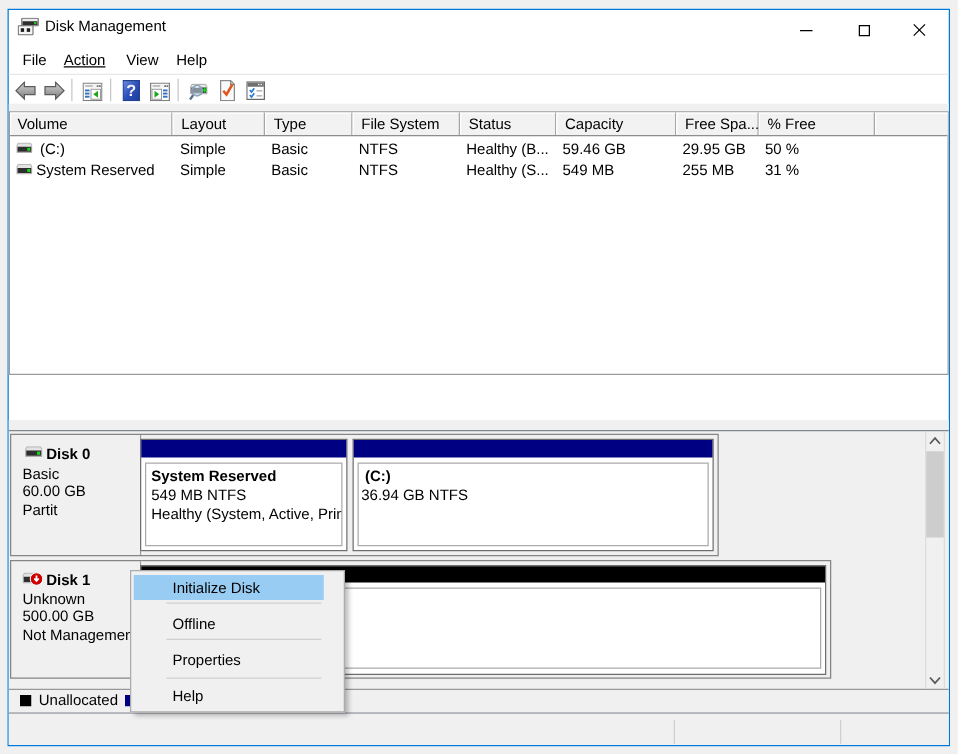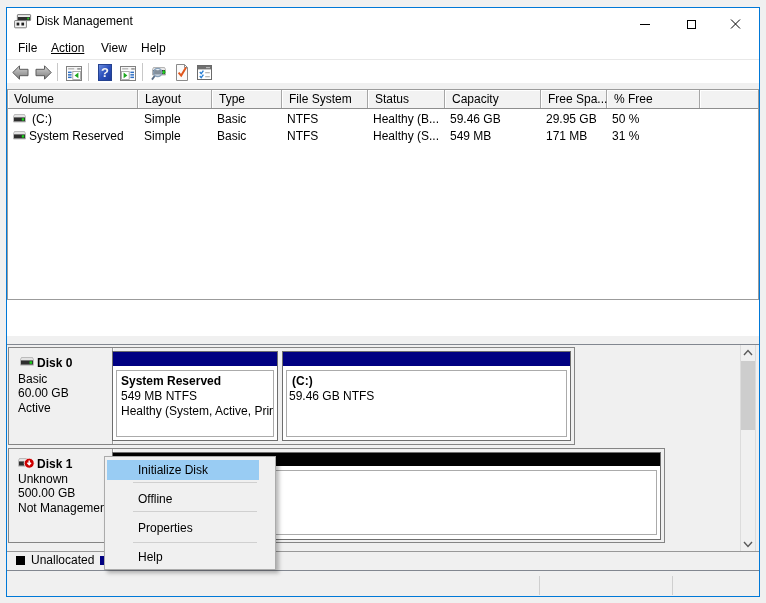--- a/index.html
+++ b/index.html
@@ -183,52 +183,52 @@
     <path d="M1.5 0.5 H11.5 L12.5 2.5 V8 H0.5 V2.5 Z" fill="#e3e3e3" stroke="#9a9a9a" stroke-width="0.6"></path>
     <rect x="1" y="3.4" width="11" height="4" fill="#2e2e2e"></rect>
     <rect x="8.8" y="4.2" width="2.4" height="2.4" fill="#1ad41a"></rect>
   </svg>
   <div class="t" style="left:29px;top:127.5px">System Reserved</div>
   <div class="t" style="left:144px;top:127.5px">Simple</div>
   <div class="t" style="left:217px;top:127.5px">Basic</div>
   <div class="t" style="left:287px;top:127.5px">NTFS</div>
   <div class="t" style="left:373px;top:127.5px">Healthy (S...</div>
   <div class="t" style="left:450px;top:127.5px">549 MB</div>
-  <div class="t" style="left:546px;top:127.5px">171 MB</div>
+  <div class="t" style="left:546px;top:127.5px">255 MB</div>
   <div class="t" style="left:612px;top:127.5px">31 %</div>
 
   <div class="abs" style="left:7px;top:336px;width:752px;height:8px;background:#f0f0f0"></div>
   <div class="abs" style="left:7px;top:344px;width:752px;height:208px;background:#f0f0f0;border-top:1px solid #828790;border-bottom:1px solid #989898"></div>
 
   <div class="diskrow" style="left:8px;top:347px;width:567px;height:98px">
     <div class="dlabel-sep"></div>
   </div>
   <svg style="left:20px;top:357px" width="14" height="9" viewBox="0 0 14 9">
     <path d="M1.5 0.5 H12.5 L13.5 2.5 V8.2 H0.5 V2.5 Z" fill="#e3e3e3" stroke="#9a9a9a" stroke-width="0.6"></path>
     <rect x="1" y="3.4" width="12" height="4.2" fill="#2e2e2e"></rect>
     <rect x="9.6" y="4.3" width="2.5" height="2.5" fill="#1ad41a"></rect>
   </svg>
   <div class="t" style="left:37px;top:355px"><b>Disk 0</b></div>
   <div class="t" style="left:18px;top:370.5px">Basic</div>
   <div class="t" style="left:18px;top:385px">60.00 GB</div>
-  <div class="t" style="left:18px;top:400px">Active</div>
+  <div class="t" style="left:18px;top:400px">Partit</div>
 
   <div class="part" style="left:112px;top:351px;width:166px;height:90px">
     <div class="pstrip" style="background:#000082"></div>
     <div class="pinner" style="left:3px;top:18px;width:158px;height:67px">
       <div class="t" style="left:4px;top:2px"><b>System Reserved</b></div>
       <div class="t" style="left:4px;top:16.5px">549 MB NTFS</div>
       <div class="t" style="left:4px;top:31.5px">Healthy (System, Active, Prin</div>
     </div>
   </div>
   <div class="part" style="left:282px;top:351px;width:289px;height:90px">
     <div class="pstrip" style="background:#000082"></div>
     <div class="pinner" style="left:3px;top:18px;width:281px;height:67px">
       <div class="t" style="left:5px;top:2px"><b>(C:)</b></div>
-      <div class="t" style="left:2px;top:16.5px">59.46 GB NTFS</div>
+      <div class="t" style="left:2px;top:16.5px">36.94 GB NTFS</div>
     </div>
   </div>
 
   <div class="diskrow" style="left:8px;top:448px;width:657px;height:95px">
     <div class="dlabel-sep"></div>
   </div>
   <svg style="left:18px;top:458px" width="17" height="11" viewBox="0 0 17 11">
     <path d="M1.5 0.5 H12.5 L13.5 2.5 V8.2 H0.5 V2.5 Z" fill="#e3e3e3" stroke="#9a9a9a" stroke-width="0.6"></path>
     <rect x="1" y="3.4" width="12" height="4.2" fill="#2e2e2e"></rect>
     <circle cx="11.2" cy="5.2" r="5" fill="#cc0000" stroke="#ffffff" stroke-width="0.8"></circle>

